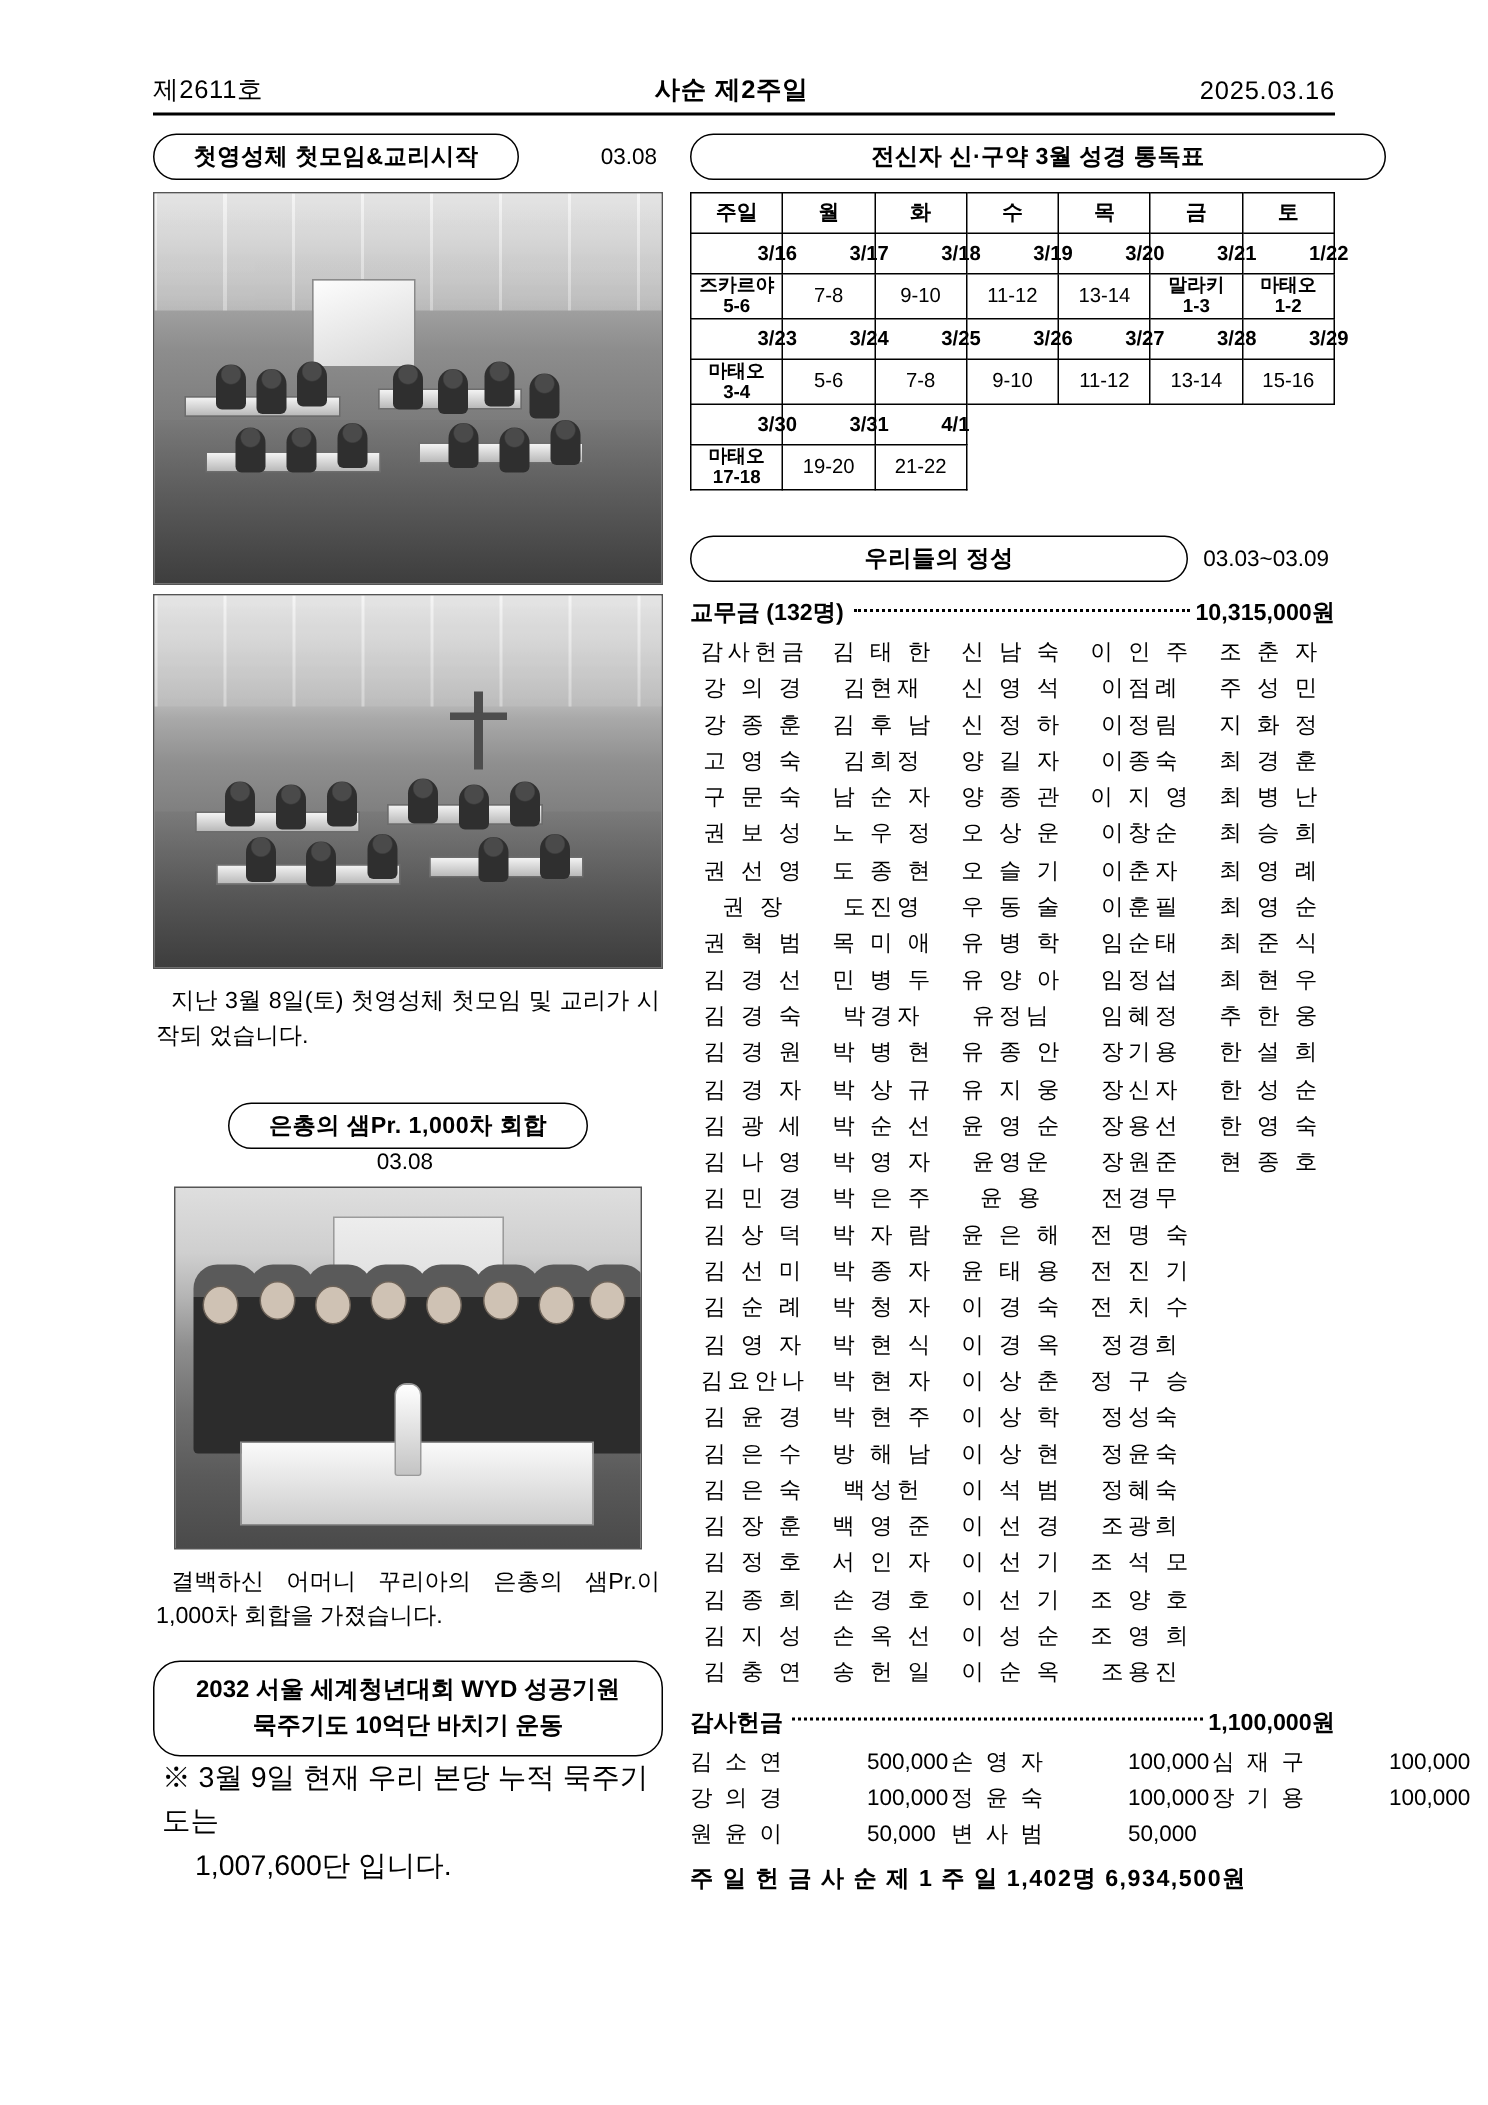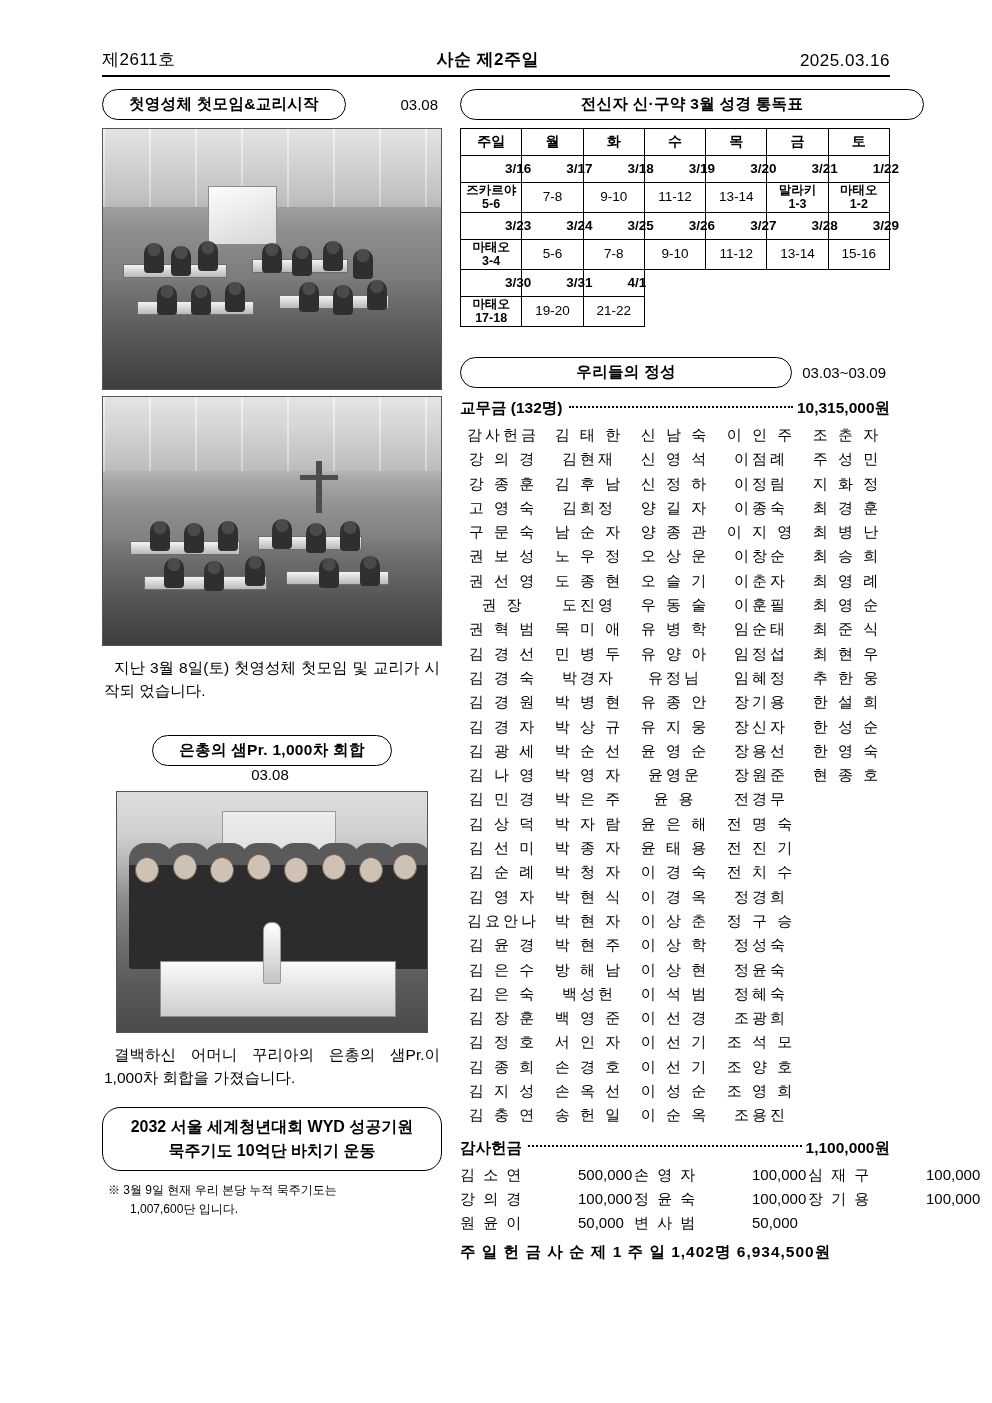--- a/index.html
+++ b/index.html
@@ -253,23 +253,23 @@
     border: 1.6px solid #000;
     border-radius: 18px;
     text-align: center;
     font-weight: 700;
     font-size: 16px;
     padding: 7px 10px;
     line-height: 1.5;
     margin-top: 18px;
   }
   .notice-text {
-    font-size: 12px;
+    font-size: 19px;
     line-height: 1.55;
-    margin: 10px 6px 0 6px;
+    margin: 0 6px 0 6px;
   }
   .notice-text .l2 { display: block; padding-left: 22px; }
 </style>
 </head>
 <body>
 
 <div class="page">
 
   <div class="masthead">
     <div class="issue">제2611호</div>

